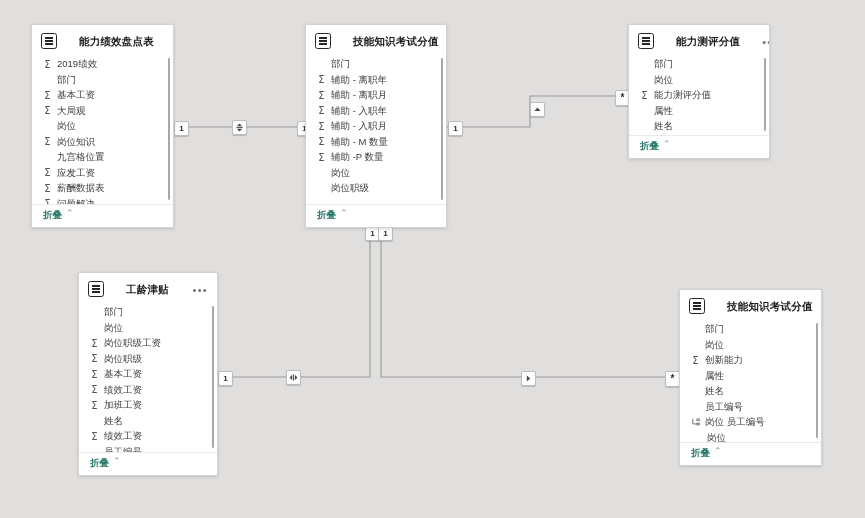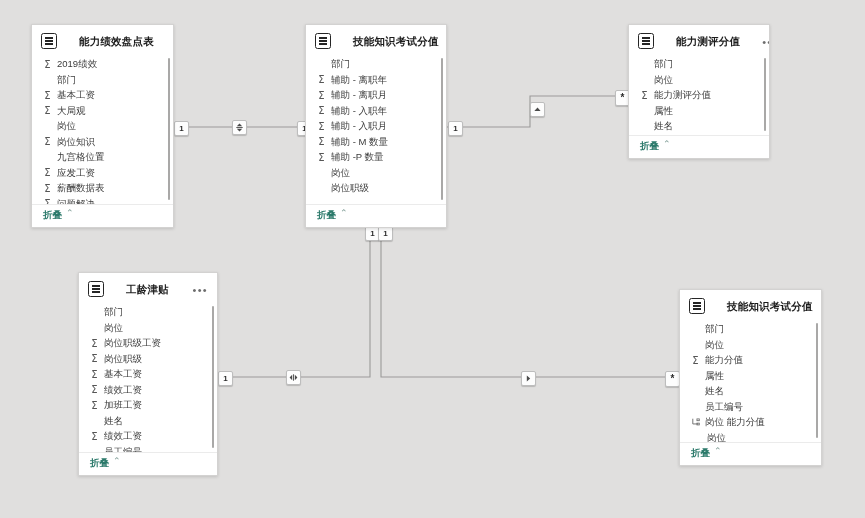--- a/index.html
+++ b/index.html
@@ -402,21 +402,21 @@
         <div class="fld">
             <span class="sig blank">·</span>
             <span>部门</span>
           </div>
         <div class="fld">
             <span class="sig blank">·</span>
             <span>岗位</span>
           </div>
         <div class="fld">
             <span class="sig">Σ</span>
-            <span>能力分值</span>
+            <span>创新能力</span>
           </div>
         <div class="fld">
             <span class="sig blank">·</span>
             <span>属性</span>
           </div>
         <div class="fld">
             <span class="sig blank">·</span>
             <span>姓名</span>
           </div>
         <div class="fld">
@@ -424,21 +424,21 @@
             <span>员工编号</span>
           </div>
         <div class="fld">
           <span class="hier">
             <svg width="9" height="9" viewBox="0 0 10 10">
                 <path d="M2 0.8 V6.6 H8" fill="none" stroke="#666" stroke-width="1"></path>
                 <rect x="6.6" y="1.0" width="2.6" height="2.0" fill="none" stroke="#666" stroke-width="0.9"></rect>
                 <rect x="6.6" y="5.7" width="2.6" height="2.0" fill="none" stroke="#666" stroke-width="0.9"></rect>
               </svg>
           </span>
-          <span>岗位 能力分值</span>
+          <span>岗位 员工编号</span>
         </div>
         <div class="fld indent">
             <span>岗位</span>
           </div>
       </div>
       <div class="scroll"></div>
     </div>
     <div class="tbl-foot">
       <span class="foot-txt">折叠</span>
       <span class="foot-chev">⌃</span>

